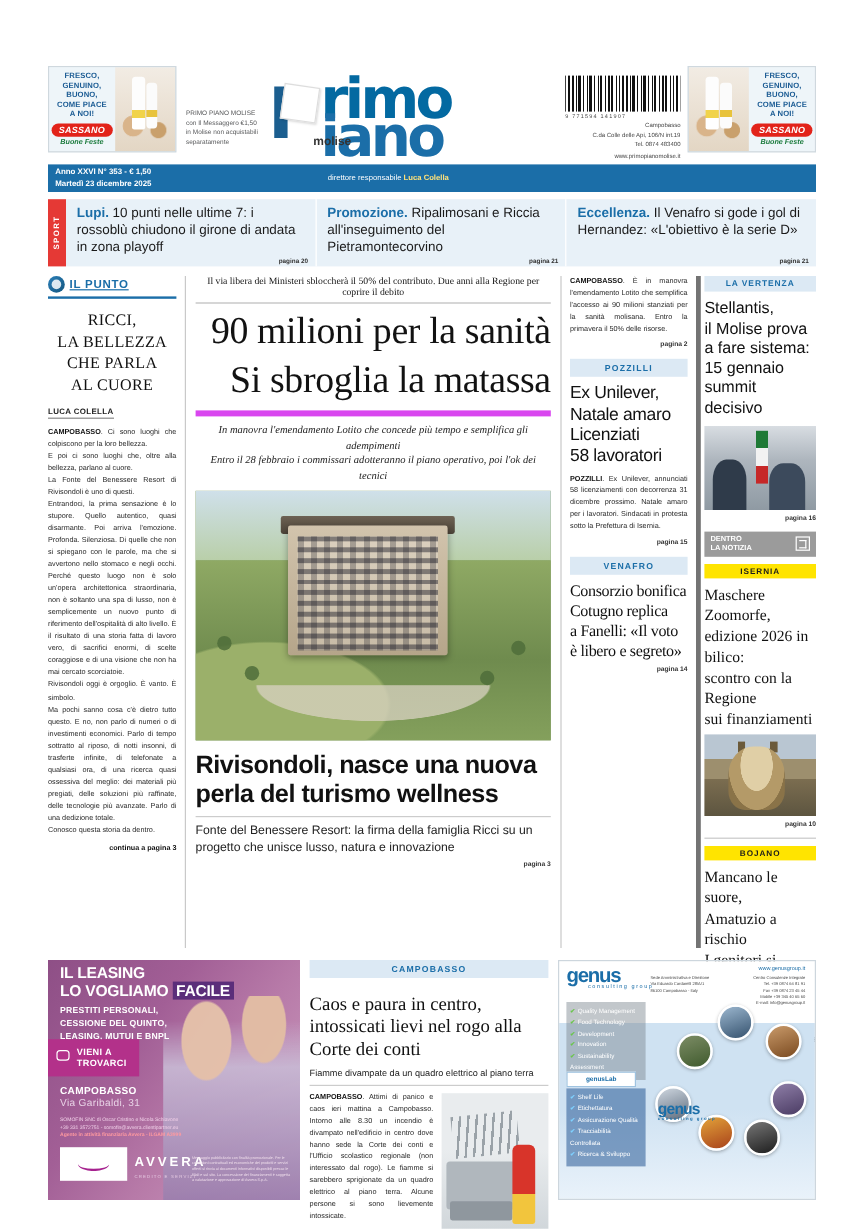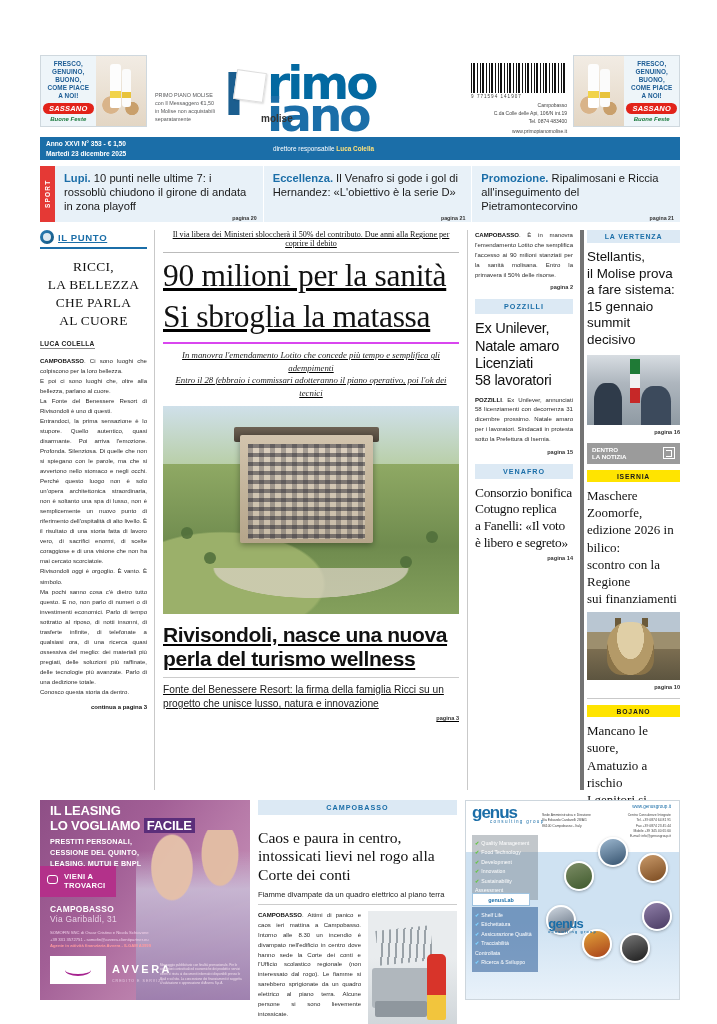--- a/index.html
+++ b/index.html
@@ -81,27 +81,27 @@
   .punto-txt { font-size:9.6px; font-weight:bold; color:#1b6ea8; letter-spacing:.6px;text-decoration:underline;}
   .punto-title { font-family:"Liberation Serif", serif; font-size:13.4px; text-align:center; line-height:1.34;
                  margin-top:9px; color:#111; letter-spacing:.3px;}
   .byline { font-size:6.6px; font-weight:bold; color:#222; margin-top:10px; border-bottom:1px solid #888;
             padding-bottom:1px; display:inline-block; letter-spacing:.3px;}
   .bodytext { font-size:6.05px; line-height:1.66; text-align:justify; color:#2b2b2b; margin-top:6px;}
   .bodytext b { font-weight:bold; color:#111; }
   .continua { font-size:6px; font-weight:bold; text-align:right; margin-top:7px; color:#111;}
 
   
-  .colC { width:312px; padding:0 8px;text-decoration:underline; }
+  .colC { width:312px; padding:0 8px; }
   .kicker { font-family:"Liberation Serif", serif; font-size:8.1px; text-align:center; color:#111;
             border-bottom:1px solid #bbb; padding-bottom:4px; }
-  .headline { font-family:"Liberation Serif", serif; font-size:31.5px; text-align:left; line-height:1.1;
+  .headline { font-family:"Liberation Serif", serif; font-size:31.5px; text-align:right; line-height:1.1;
               color:#121212; margin-top:6px; letter-spacing:-.3px;}
   .subhead { font-family:"Liberation Serif", serif; font-style:italic; font-size:8.8px; text-align:center;
-             line-height:1.42; margin-top:8px; color:#1d1d1d; border-top:2px solid #d946ef; padding-top:5px;}
+             line-height:1.42; margin-top:8px; color:#1d1d1d; border-top:5px solid #d946ef; padding-top:5px;}
   .photo { margin-top:7px; height:208px; position:relative; overflow:hidden; background:#7a9a5e;}
   .photo .sky { position:absolute; inset:0 0 72% 0; background:linear-gradient(180deg,#cfe0ea,#b9cfa9);}
   .photo .ground { position:absolute; inset:28% 0 0 0; background:
       radial-gradient(ellipse at 20% 80%, #9bb06a 0 30%, transparent 31%),
       linear-gradient(180deg,#8fa964 0%, #6f8b4e 55%, #84a05c 100%);}
   .photo .bld { position:absolute; left:26%; top:14%; width:45%; height:52%;
       background:linear-gradient(180deg,#cdbfa8 0%, #b8a territory 0%, #b9a98f 100%);
       background:linear-gradient(180deg,#d2c4ad 0%, #b5a58a 100%);
       border-radius:2px; box-shadow:0 2px 6px rgba(0,0,0,.35);}
   .photo .bld:after{content:""; position:absolute; inset:8% 6% 4% 6%;
@@ -300,28 +300,28 @@
 
     <div class="sport-cell">
       <div class="s-title">
         <b>Lupi.</b><span> 10 punti nelle ultime 7: i rossoblù chiudono il girone di andata in zona playoff</span>
       </div>
       <div class="sport-pag">pagina 20</div>
     </div>
 
     <div class="sport-cell">
       <div class="s-title">
-        <b>Eccellenza.</b><span> Il Venafro si gode i gol di Hernandez: «L'obiettivo è la serie D»</span>
+        <b>Promozione.</b><span> Ripalimosani e Riccia all'inseguimento del Pietramontecorvino</span>
       </div>
       <div class="sport-pag">pagina 21</div>
     </div>
 
     <div class="sport-cell">
       <div class="s-title">
-        <b>Promozione.</b><span> Ripalimosani e Riccia all'inseguimento del Pietramontecorvino</span>
+        <b>Eccellenza.</b><span> Il Venafro si gode i gol di Hernandez: «L'obiettivo è la serie D»</span>
       </div>
       <div class="sport-pag">pagina 21</div>
     </div>
   </div>
 
   <div class="main">
 
     <div class="colL">
       <div class="punto-head">
         <span class="punto-icon"></span>

